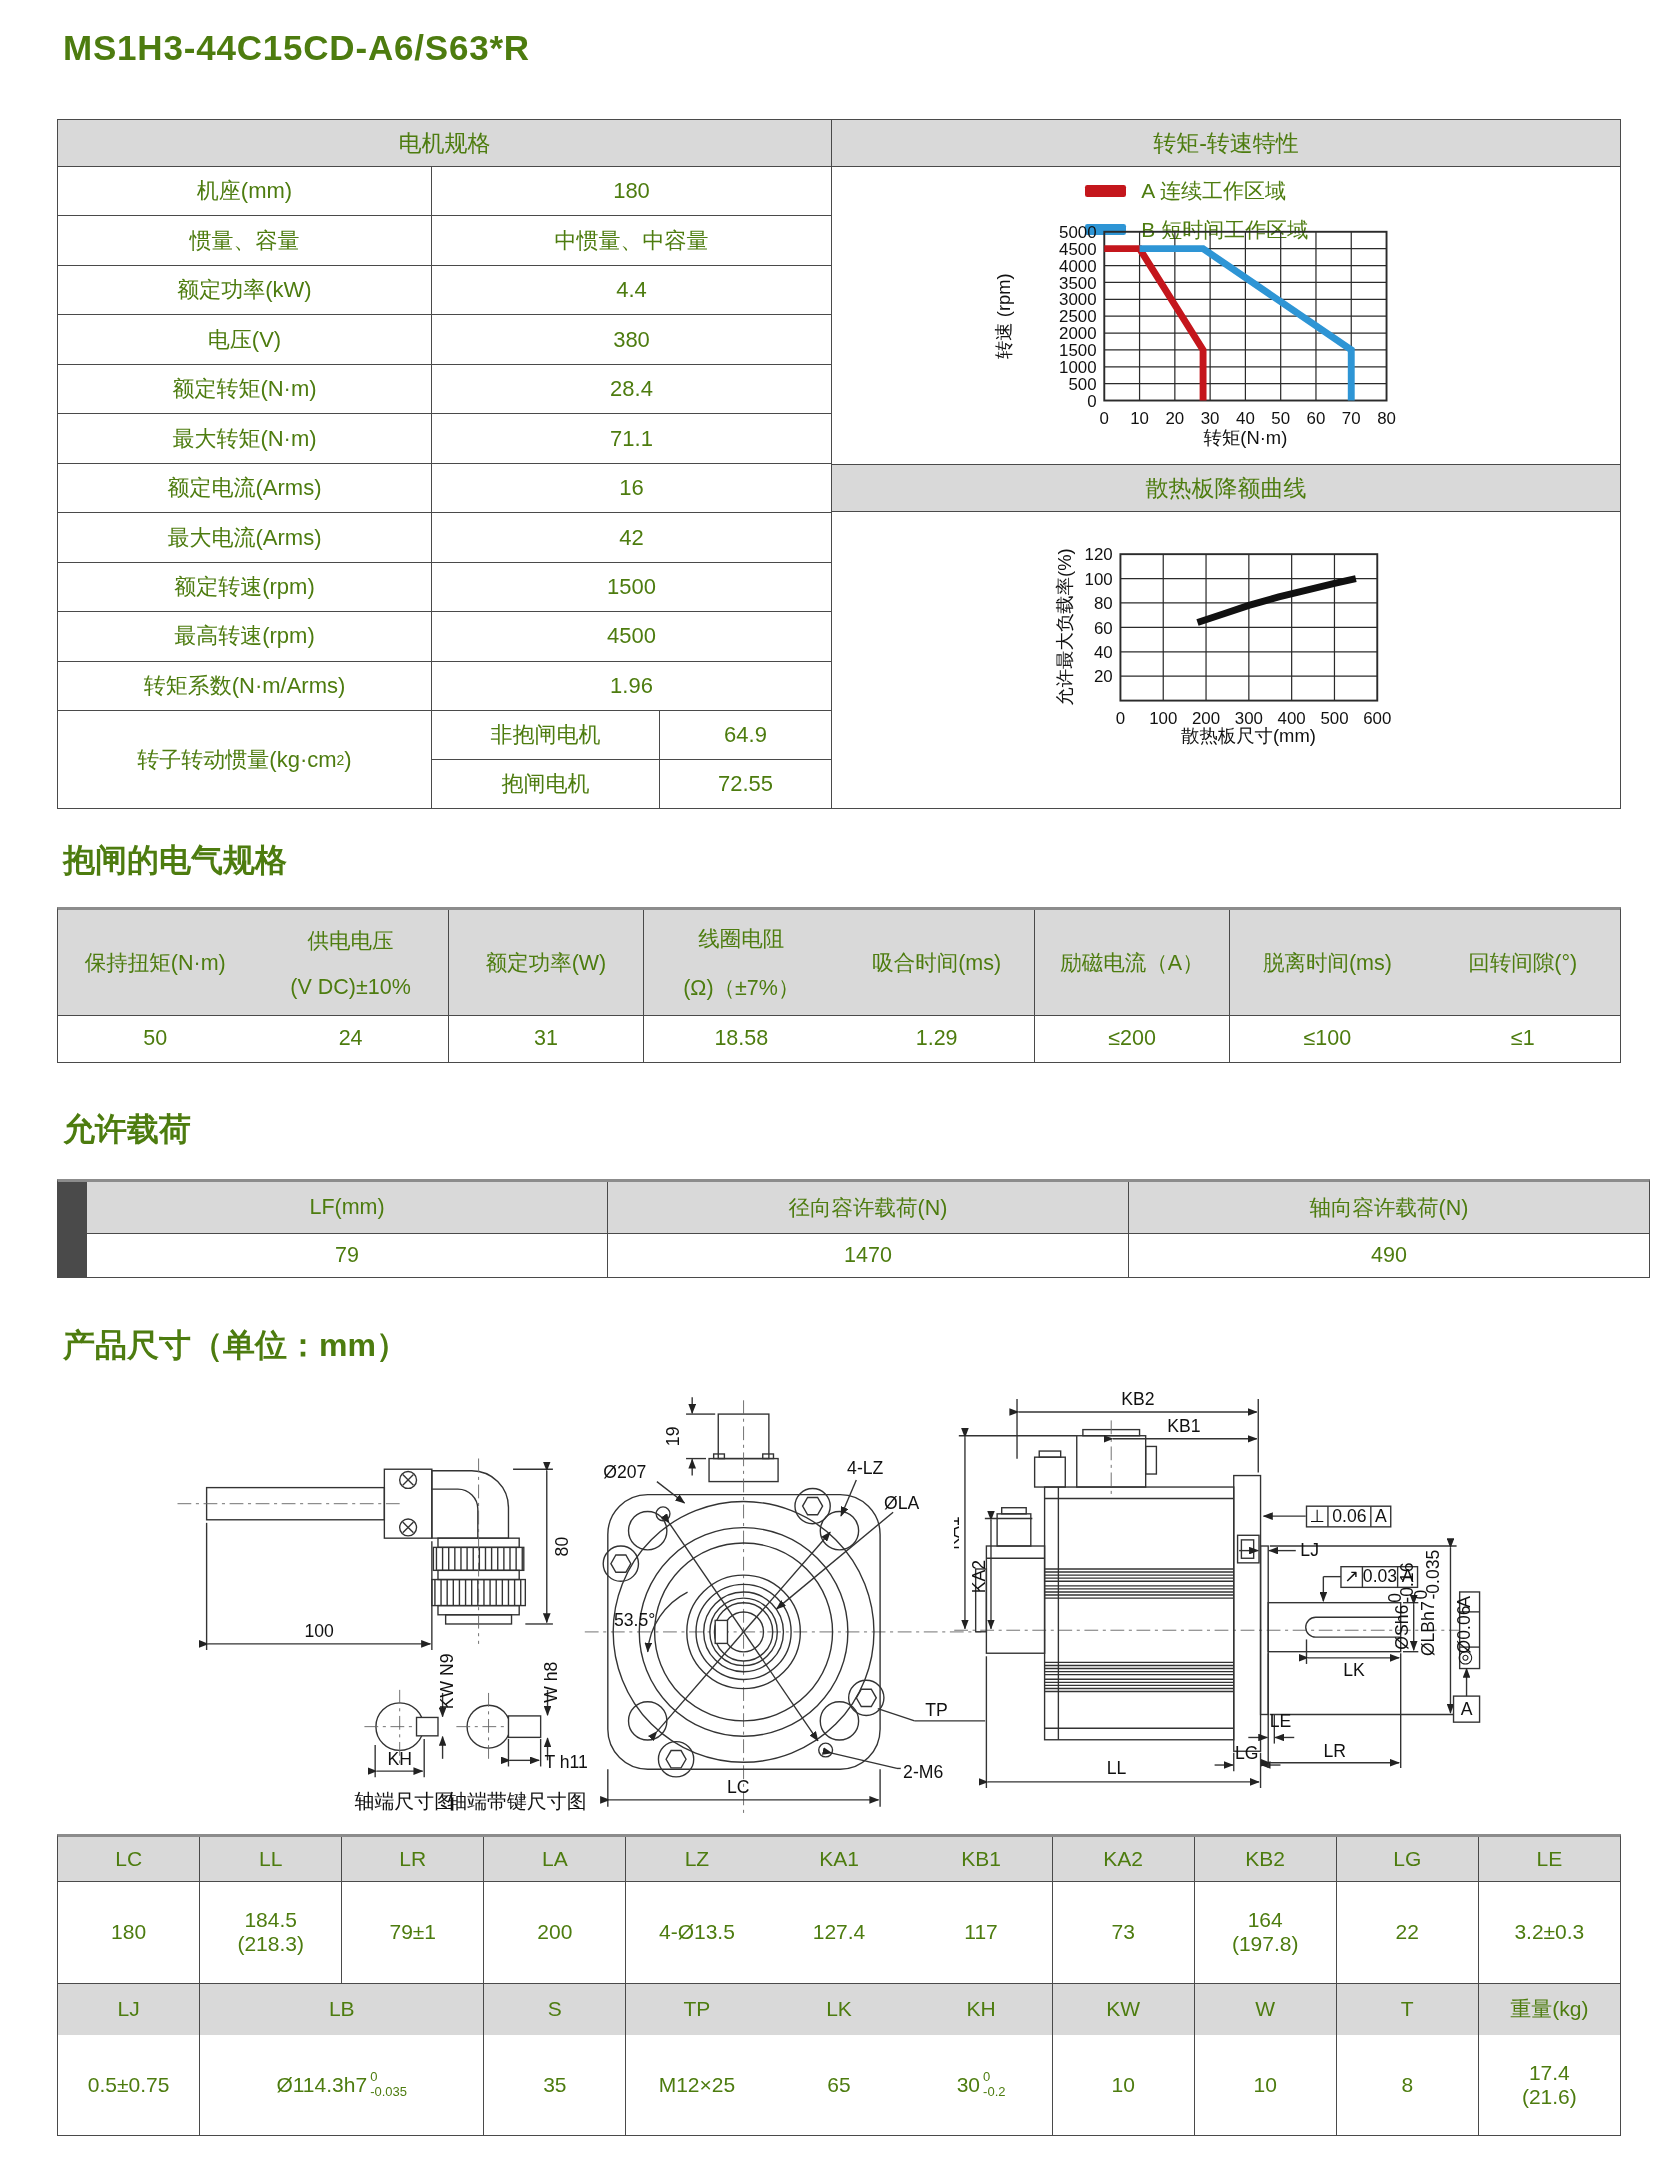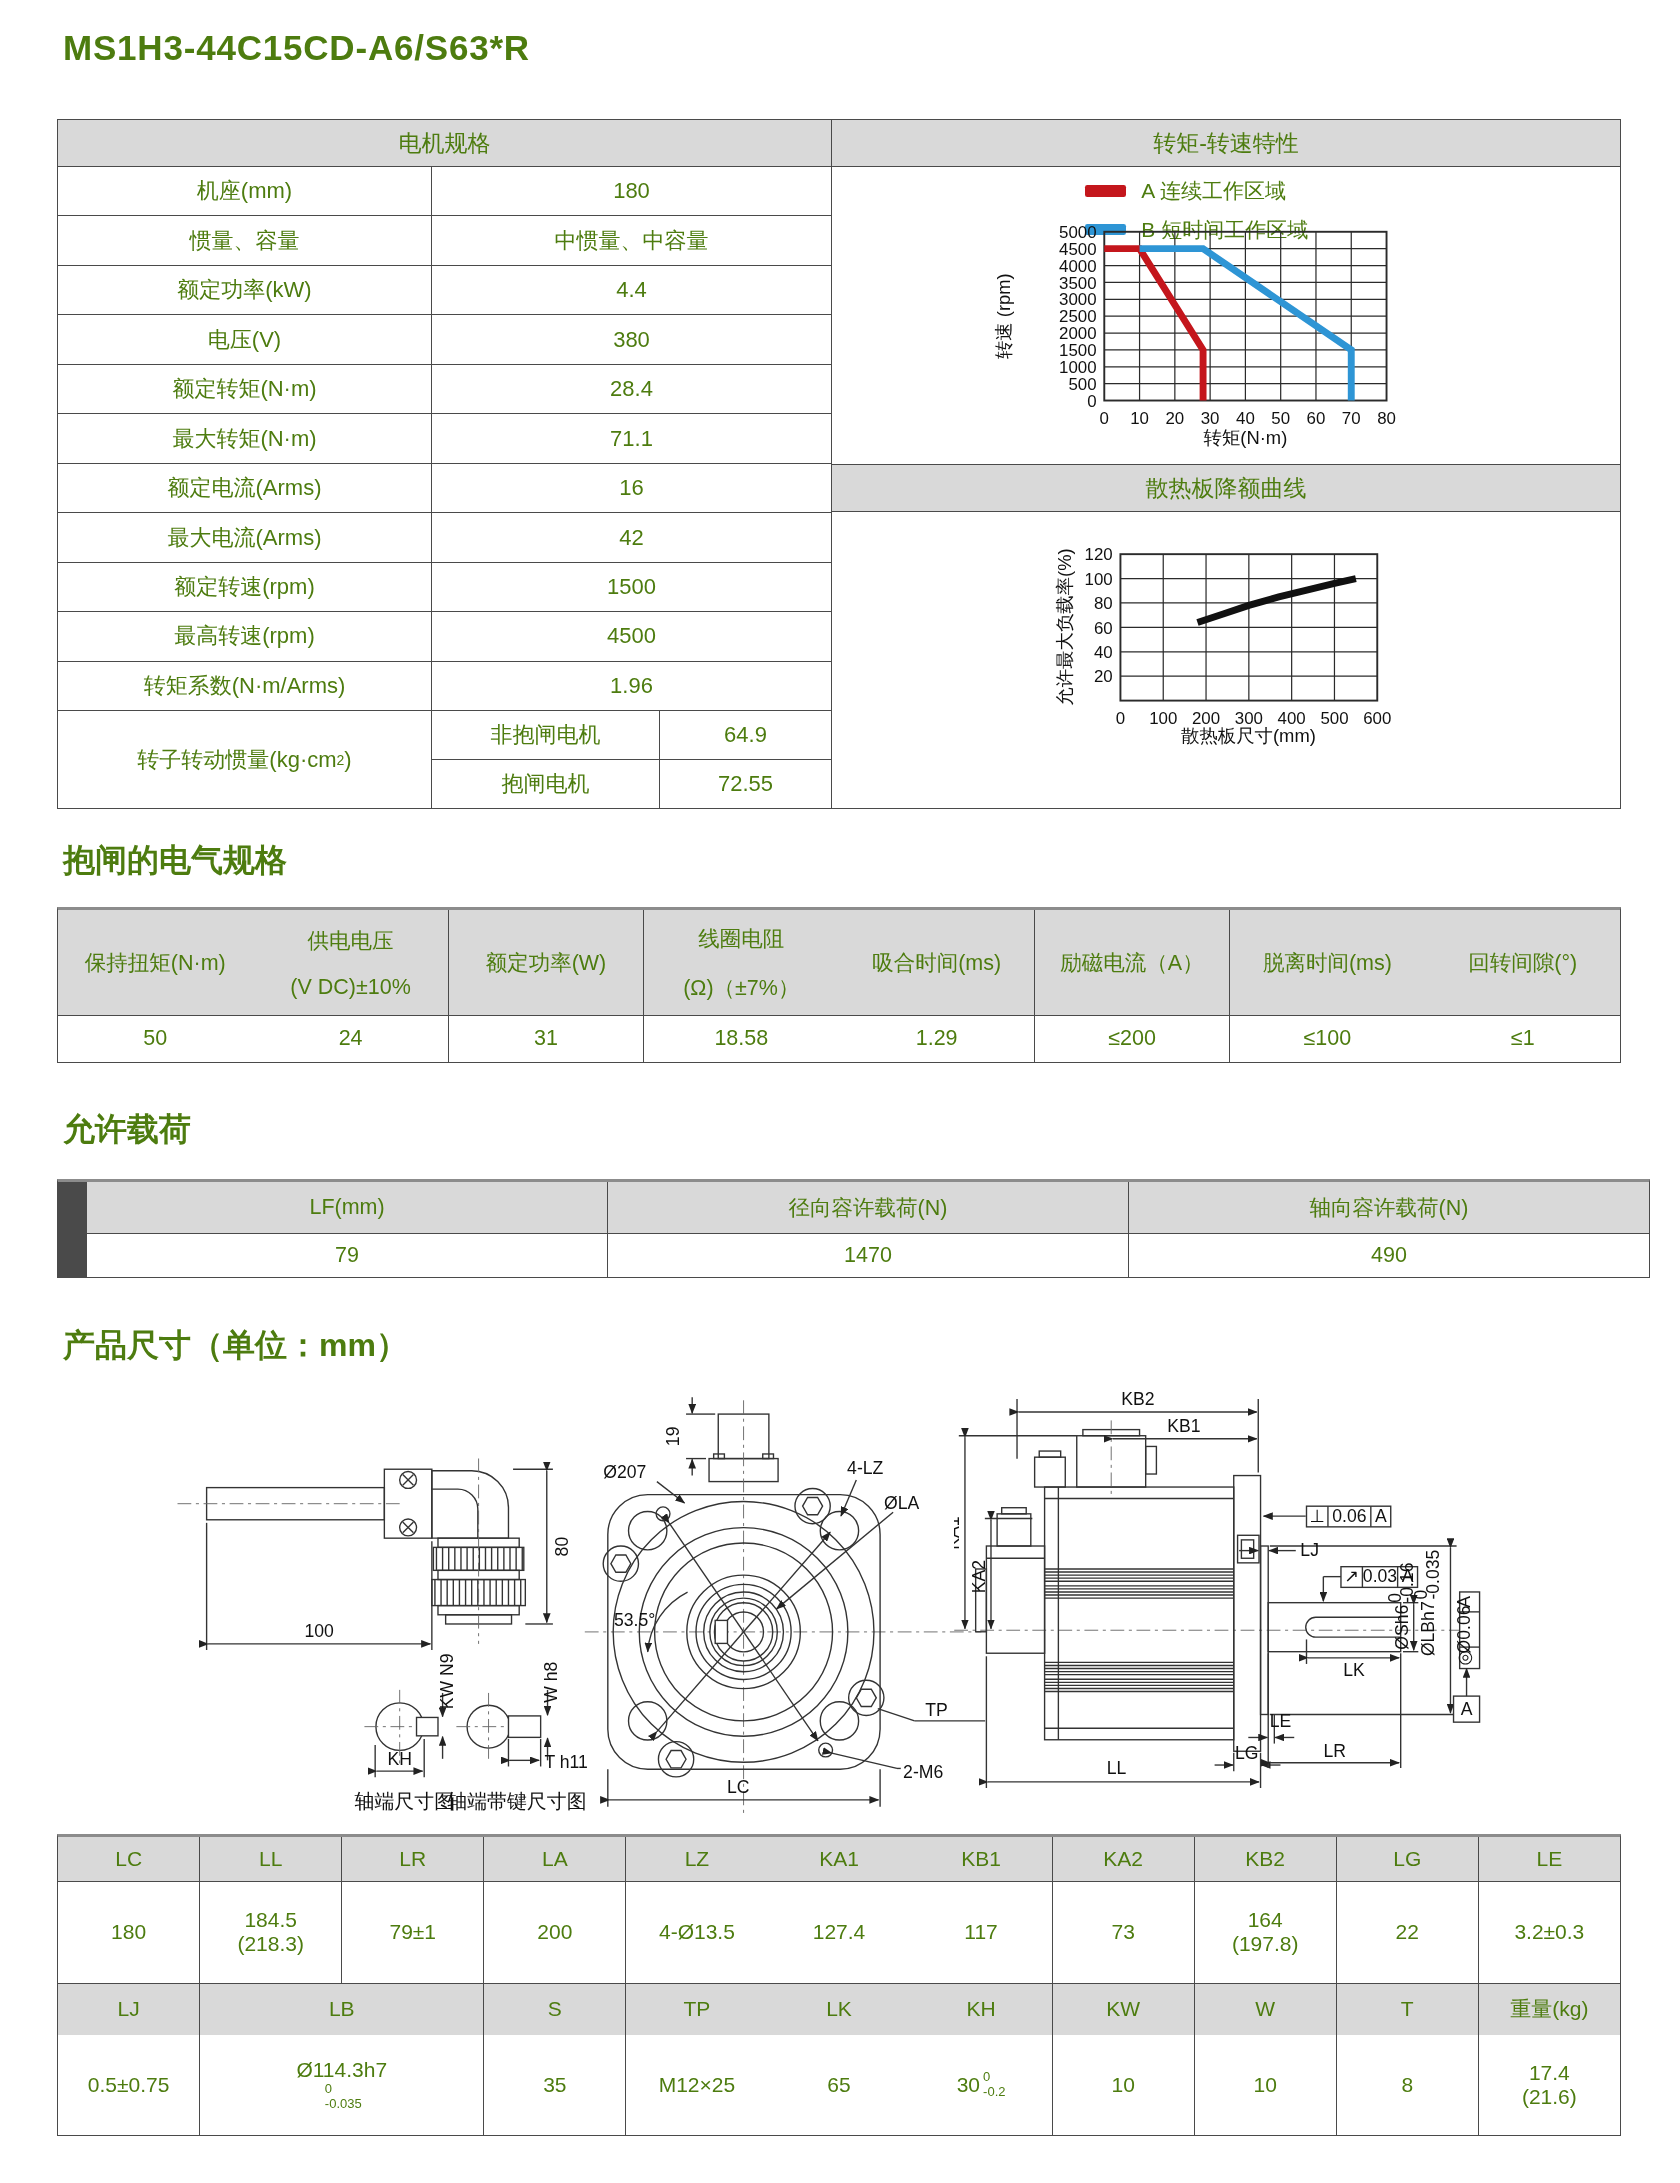--- a/index.html
+++ b/index.html
@@ -559,21 +559,21 @@
     <div class="cell head">S</div>
     <div class="cell head">TP</div>
     <div class="cell head">LK</div>
     <div class="cell head">KH</div>
     <div class="cell head">KW</div>
     <div class="cell head">W</div>
     <div class="cell head">T</div>
     <div class="cell head">重量(kg)</div>
 
     <div class="cell">0.5±0.75</div>
-    <div class="cell" style="grid-column:span 2;flex-direction:column;">
+    <div class="cell" style="grid-column:span 2;flex-direction:row;">
       <span>Ø114.3h7</span>
       <span class="tol">
           <span>0</span>
           <span>-0.035</span>
         </span>
     </div>
     <div class="cell">35</div>
     <div class="cell">M12×25</div>
     <div class="cell">65</div>
     <div class="cell" style="flex-direction:row;">

